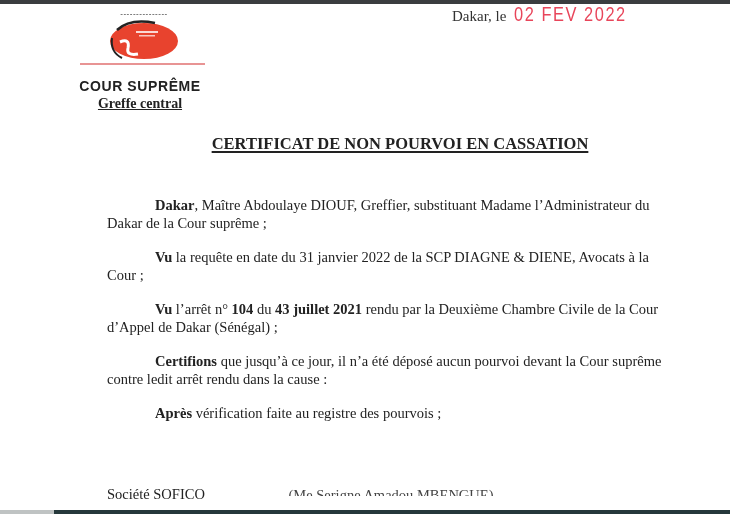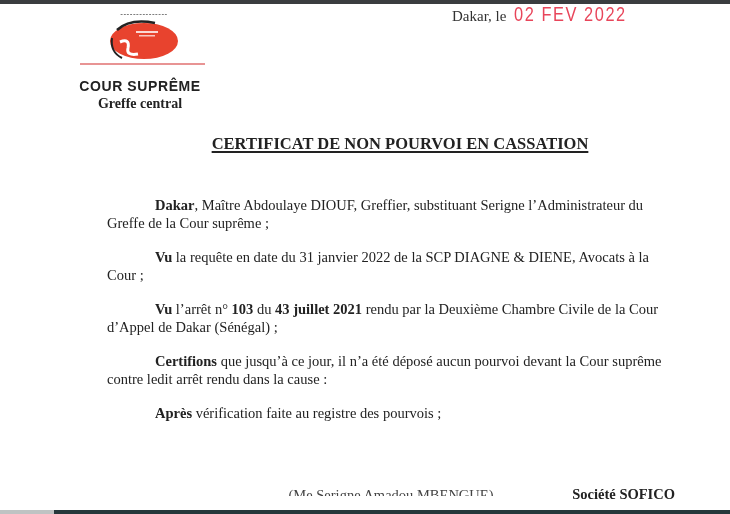--- a/index.html
+++ b/index.html
@@ -11,32 +11,32 @@
   }
   .top-bar { position: absolute; left: 0; top: 0; width: 730px; height: 4px; background: #3a3d3f; }
   .bottom-bar { position: absolute; left: 0; bottom: 0; width: 730px; height: 4px; background: #25383b; }
   .bottom-bar .seg { position: absolute; left: 0; top: 0; height: 4px; width: 54px; background: #bfc3c3; }
 
   .header-left { position: absolute; left: 70px; top: 10px; width: 140px; text-align: center; }
   .dashes { font-family: "Liberation Sans", sans-serif; font-size: 8px; letter-spacing: 0.5px; color: #222; line-height: 8px; margin-left: 8px; }
   .logo { position: relative; width: 140px; height: 48px; margin-top: 2px; }
   .logo svg { position: absolute; left: 0; top: 0; }
   .court-name { font-family: "Liberation Sans", "DejaVu Sans", sans-serif; font-weight: bold; font-size: 14px; color: #222; letter-spacing: 0.6px; margin-top: 10px; }
-  .greffe { font-weight: bold; font-size: 14px; color: #222; margin-top: 2px; }
+  .greffe { font-weight: bold; font-size: 14px; color: #222; margin-top: 2px; text-decoration: underline; }
 
   .date-line { position: absolute; left: 452px; top: 2px; font-size: 15px; color: #333; }
   .date-line .place { vertical-align: baseline; }
   .stamp { font-family: "Liberation Sans", "DejaVu Sans", sans-serif; color: #e8455a; font-size: 21px; letter-spacing: 2px; margin-left: 4px; transform: scaleX(0.78); display: inline-block; transform-origin: left center; }
 
   .title { position: absolute; left: 0; width: 800px; top: 134px; text-align: center; font-weight: bold; font-size: 16.5px; text-decoration: underline; text-decoration-thickness: 1.5px; text-underline-offset: 2px; color: #222; }
 
   .body { position: absolute; left: 107px; top: 196px; width: 568px; font-size: 14.5px; line-height: 18px; color: #222; }
   .para { margin: 0 0 16px 0; text-indent: 48px; }
   .para b { font-weight: bold; }
-  .party { text-align: right; font-weight: bold; font-size: 14.5px; position: absolute; left: 107px; width: 568px; top: 486px; color: #222; }
+  .party { text-align: left; font-weight: normal; font-size: 14.5px; position: absolute; left: 107px; width: 568px; top: 486px; color: #222; }
   .party-sub { text-align: center; font-size: 14.5px; position: absolute; left: 107px; width: 568px; top: 487px; color: #444; overflow: hidden; height: 9px; }
 </style>
 </head>
 <body>
 
 <div class="top-bar"></div>
 
 <div class="header-left">
   <div class="dashes">---------------</div>
   <div class="logo">
@@ -55,23 +55,23 @@
 </div>
 
 <div class="date-line">
   <span class="place">Dakar, le</span>
   <span class="stamp">02 FEV 2022</span>
 </div>
 
 <div class="title">CERTIFICAT DE NON POURVOI EN CASSATION</div>
 
 <div class="body">
-  <p class="para"><b>Dakar</b><span>, Maître Abdoulaye DIOUF, Greffier, substituant Serigne l’Administrateur du Greffe de la Cour suprême ;</span></p>
+  <p class="para"><b>Dakar</b><span>, Maître Abdoulaye DIOUF, Greffier, substituant Madame l’Administrateur du Dakar de la Cour suprême ;</span></p>
   <p class="para"><b>Vu</b><span> la requête en date du 31 janvier 2022 de la SCP DIAGNE &amp; DIENE, Avocats à la Cour ;</span></p>
-  <p class="para"><b>Vu</b><span> l’arrêt n° </span><b>103</b><span> du </span><b>43 juillet 2021</b><span> rendu par la Deuxième Chambre Civile de la Cour d’Appel de Dakar (Sénégal) ;</span></p>
+  <p class="para"><b>Vu</b><span> l’arrêt n° </span><b>104</b><span> du </span><b>43 juillet 2021</b><span> rendu par la Deuxième Chambre Civile de la Cour d’Appel de Dakar (Sénégal) ;</span></p>
   <p class="para"><b>Certifions</b><span> que jusqu’à ce jour, il n’a été déposé aucun pourvoi devant la Cour suprême contre ledit arrêt rendu dans la cause :</span></p>
   <p class="para"><b>Après</b><span> vérification faite au registre des pourvois ;</span></p>
 </div>
 
 <div class="party">Société SOFICO</div>
 <div class="party-sub">(Me Serigne Amadou MBENGUE)</div>
 
 <div class="bottom-bar">
     <div class="seg"></div>
   </div>

